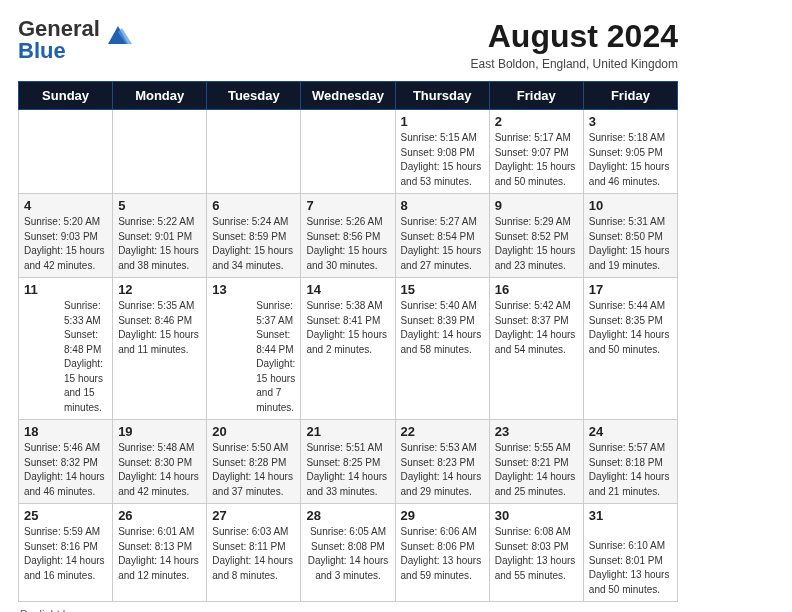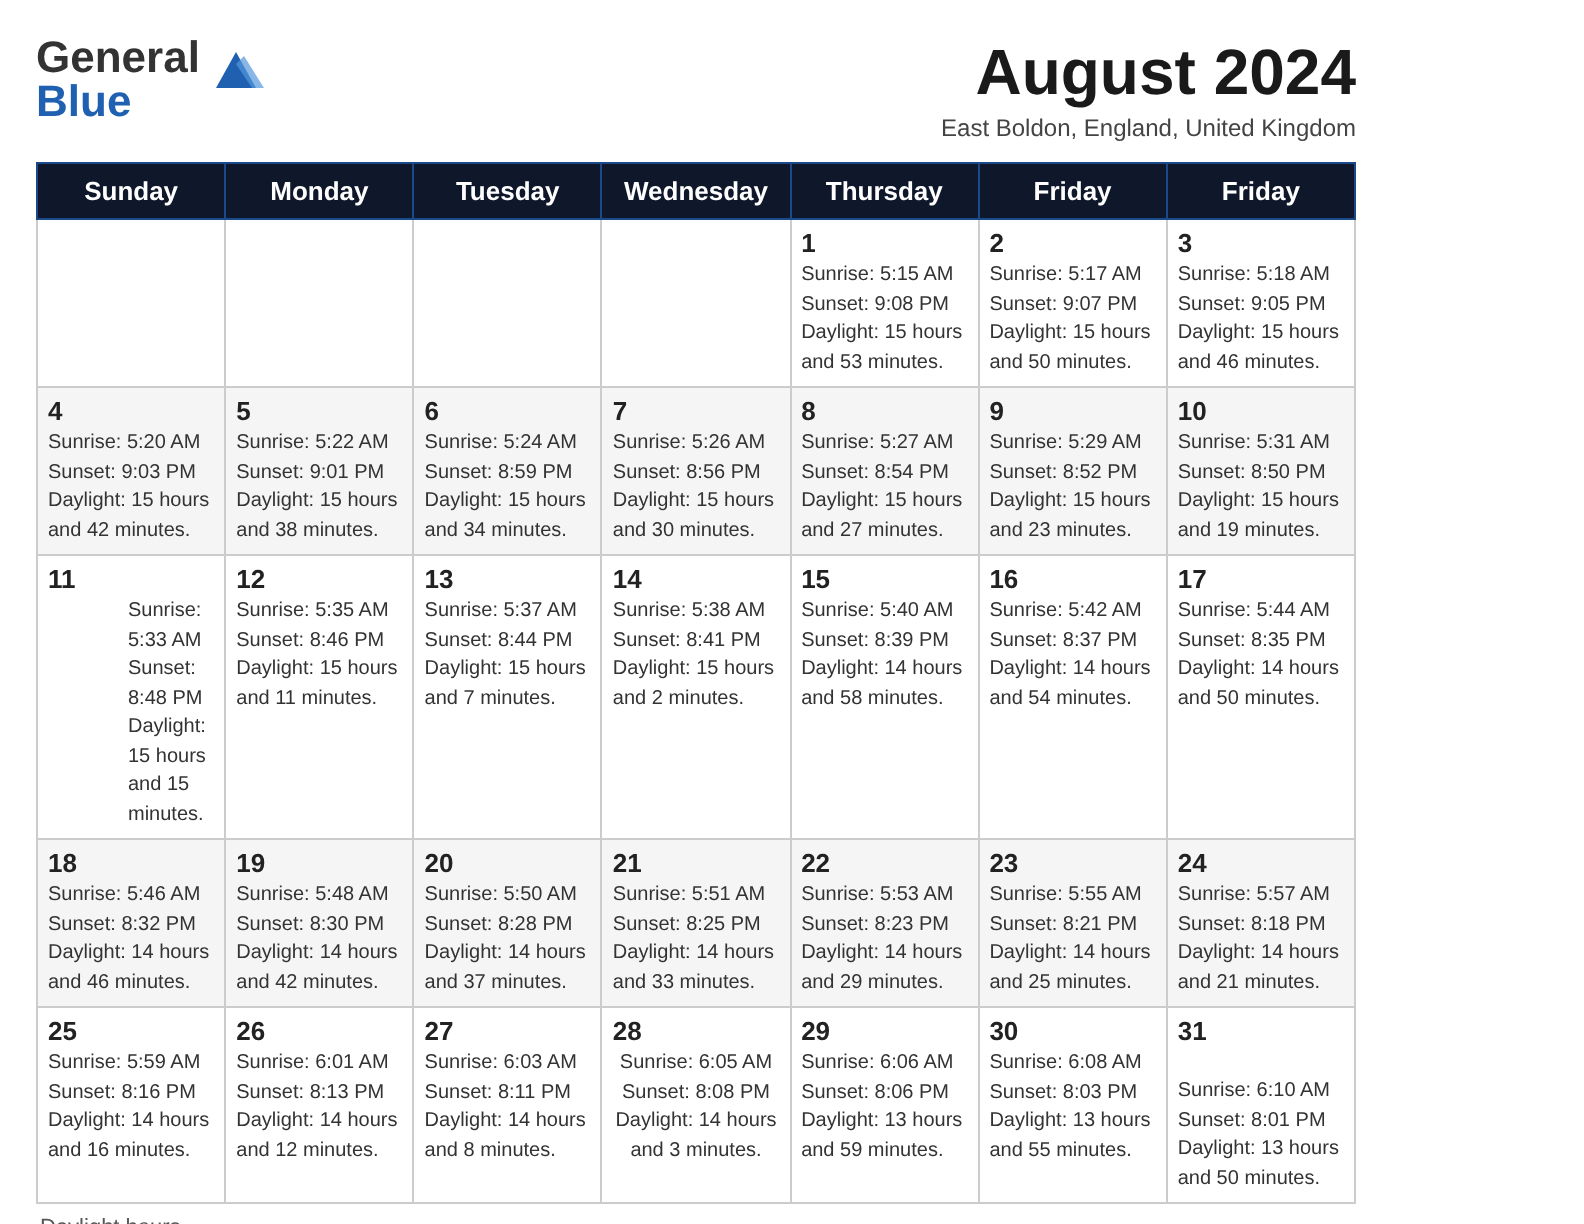--- a/index.html
+++ b/index.html
@@ -216,21 +216,21 @@
           </td>
           <td>
             <span class="day-number">12</span>
             <div class="day-info" style="white-space: pre-line;">Sunrise: 5:35 AM
 Sunset: 8:46 PM
 Daylight: 15 hours
 and 11 minutes.</div>
           </td>
           <td>
             <span class="day-number">13</span>
-            <div class="day-info" style="white-space: pre-line;">Sunrise: 5:37 AM
+            <div class="day-info" style="white-space: pre-line; margin-left: 44px;">Sunrise: 5:37 AM
 Sunset: 8:44 PM
 Daylight: 15 hours
 and 7 minutes.</div>
           </td>
           <td>
             <span class="day-number">14</span>
             <div class="day-info" style="white-space: pre-line;">Sunrise: 5:38 AM
 Sunset: 8:41 PM
 Daylight: 15 hours
 and 2 minutes.</div>

